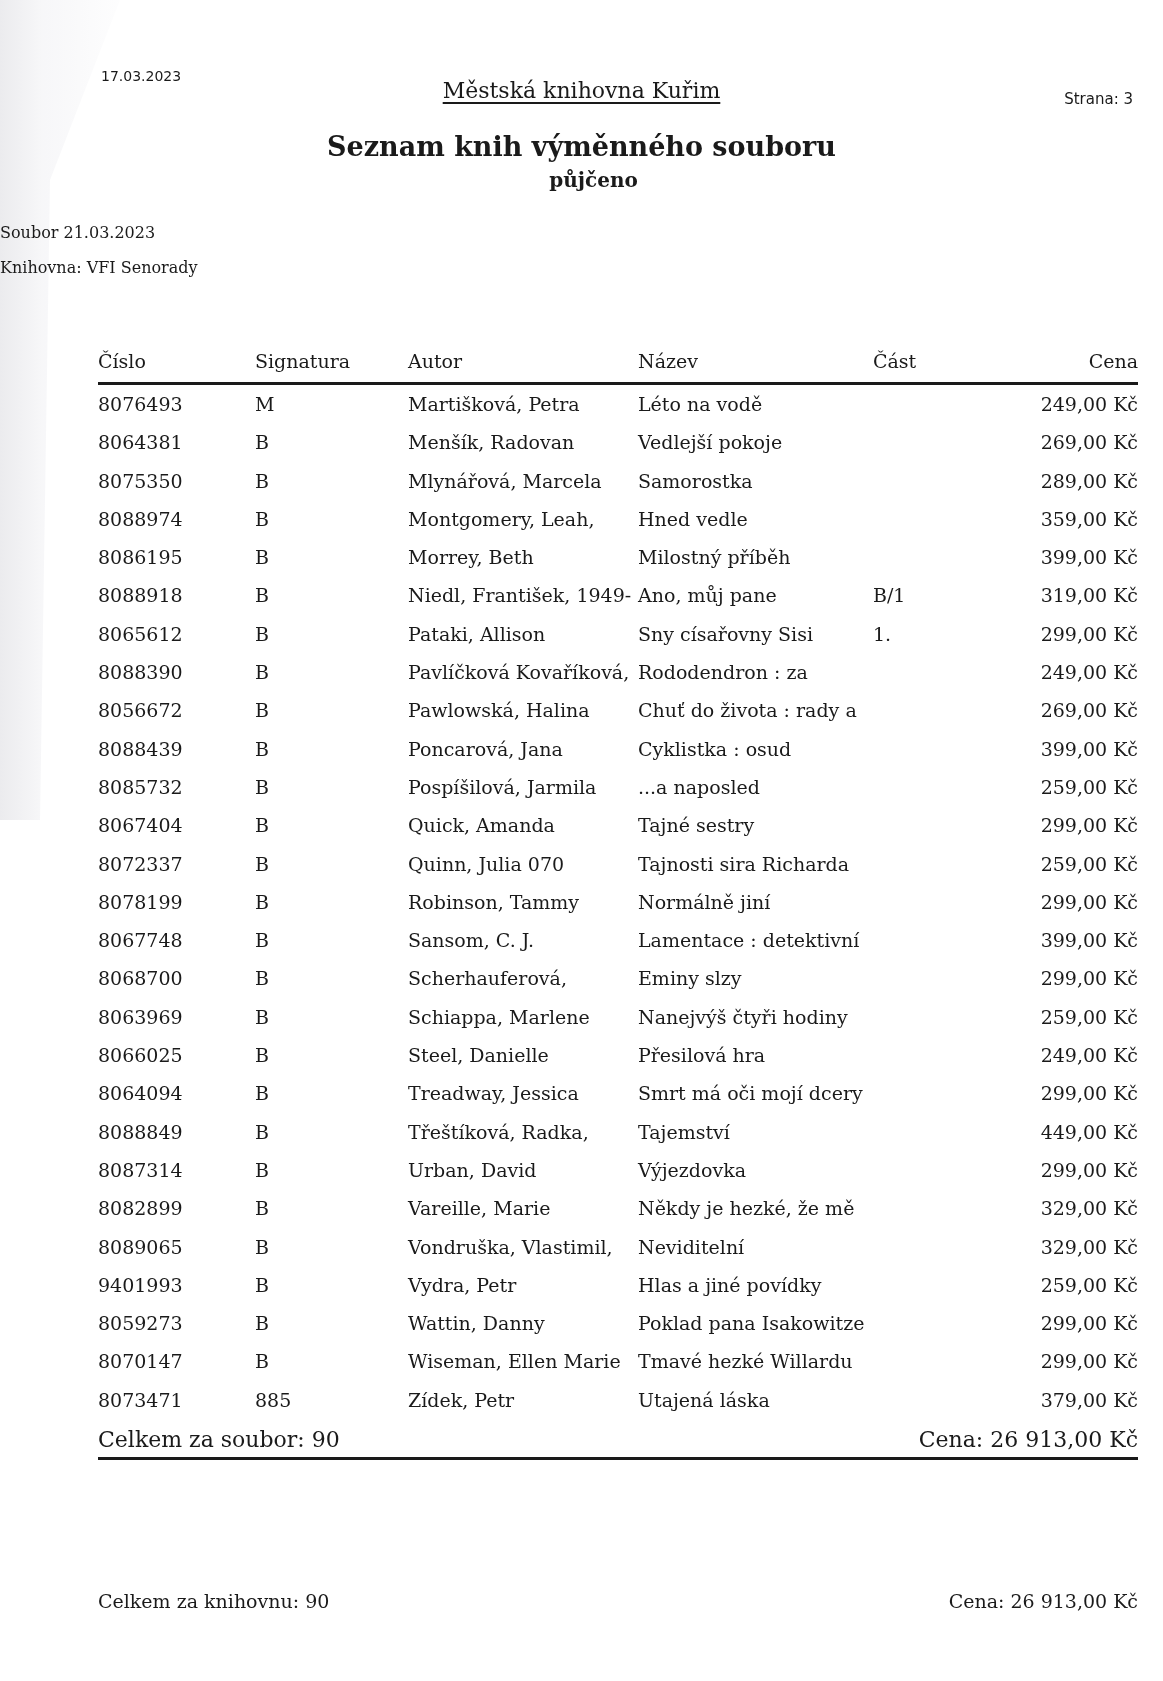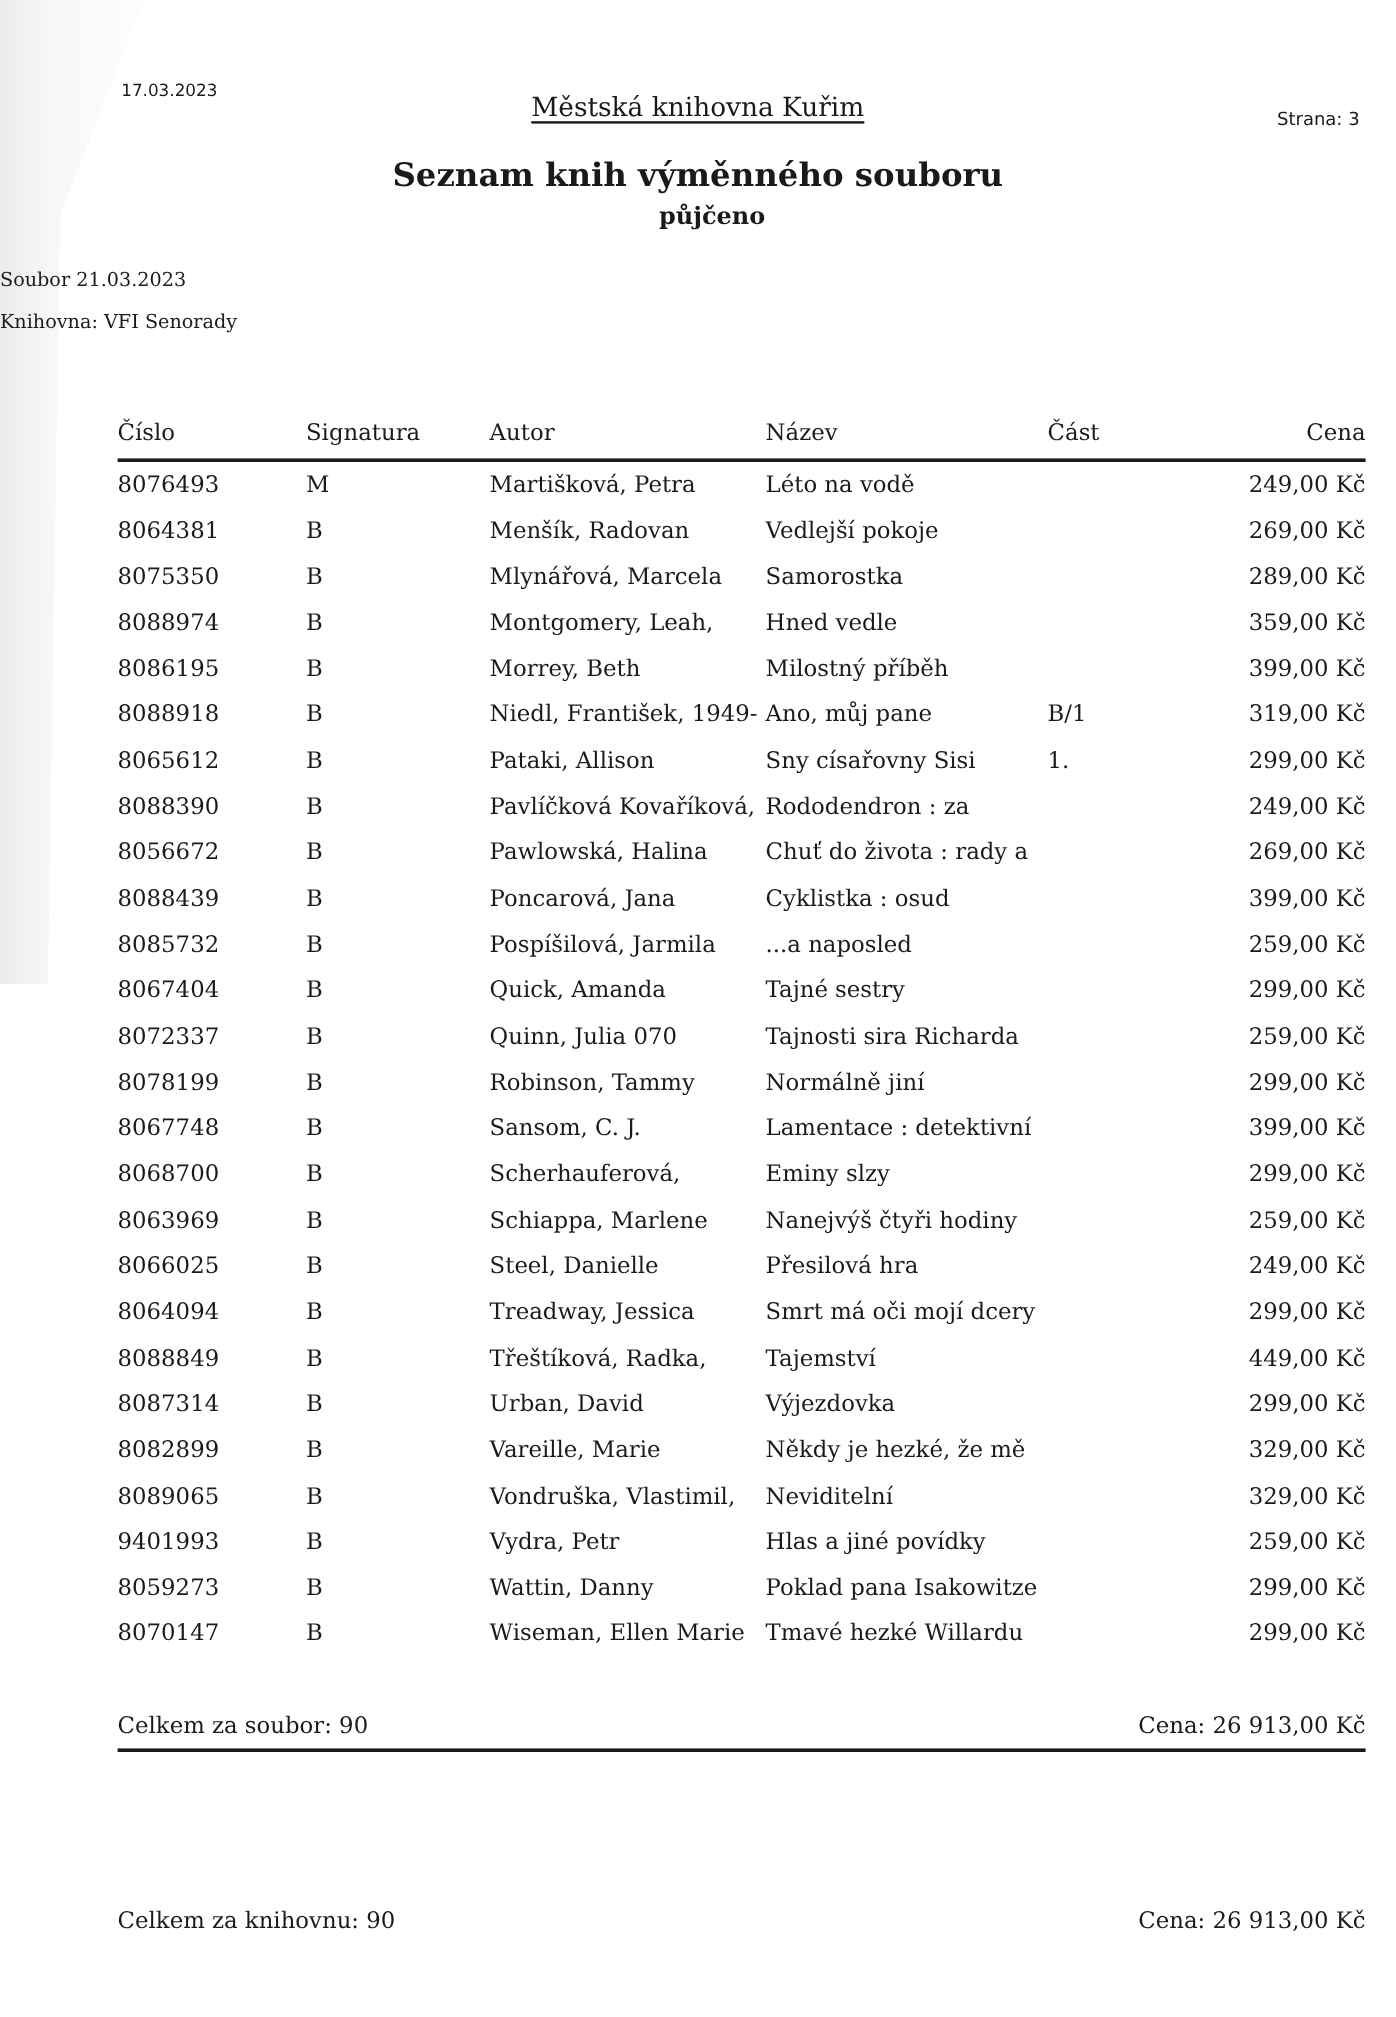--- a/index.html
+++ b/index.html
@@ -29,21 +29,21 @@
   .row > div { position: absolute; top: 0; white-space: nowrap; }
   .c-num { left: 0; }
   .c-sig { left: 157px; text-align: right; }
   .c-aut { left: 310px; }
   .c-naz { left: 540px; }
   .c-cast { left: 775px; }
   .c-cena { right: 0; text-align: right; }
   .head { height: 36px; border-bottom: 3px solid #1a1a1a; margin-bottom: 8px; }
   .head > div { top: 4px; }
 
-  .sum1 { position: absolute; left: 98px; top: 1427px; width: 1040px; font-size: 19px; height: 30px; border-bottom: 3px solid #1a1a1a; }
+  .sum1 { position: absolute; left: 98px; top: 1427px; width: 1040px; font-size: 22px; height: 30px; border-bottom: 3px solid #1a1a1a; }
   .sum1 .l { position: absolute; left: 0; top: 0; }
   .sum1 .r { position: absolute; right: 0; top: 0; }
   .sum2 { position: absolute; left: 98px; top: 1590px; width: 1040px; font-size: 19px; }
   .sum2 .l { position: absolute; left: 0; top: 0; }
   .sum2 .r { position: absolute; right: 0; top: 0; }
 </style>
 </head>
 <body>
 
 <div class="fold"></div>
@@ -267,20 +267,28 @@
         <div class="c-cena">299,00 Kč</div>
       </div>
       <div class="row">
         <div class="c-num">8070147</div>
         <div class="c-sig">B</div>
         <div class="c-aut">Wiseman, Ellen Marie</div>
         <div class="c-naz">Tmavé hezké Willardu</div>
         <div class="c-cast"></div>
         <div class="c-cena">299,00 Kč</div>
       </div>
+      <div class="row">
+        <div class="c-num">8073471</div>
+        <div class="c-sig">885</div>
+        <div class="c-aut">Zídek, Petr</div>
+        <div class="c-naz">Utajená láska</div>
+        <div class="c-cast"></div>
+        <div class="c-cena">379,00 Kč</div>
+      </div>
     </div>
 </div>
 
 <div class="sum1">
   <div class="l">Celkem za soubor: 90</div>
   <div class="r">Cena: 26 913,00 Kč</div>
 </div>
 <div class="sum2">
   <div class="l">Celkem za knihovnu: 90</div>
   <div class="r">Cena: 26 913,00 Kč</div>

